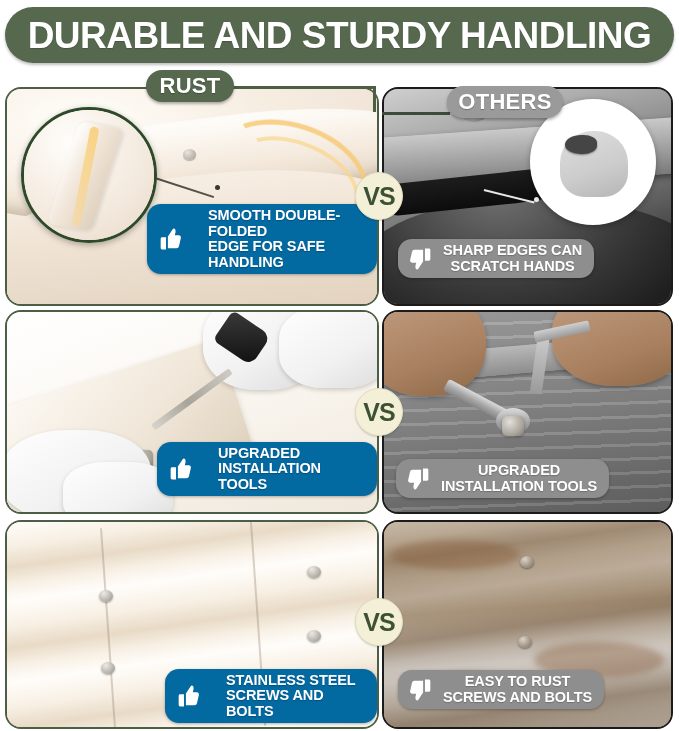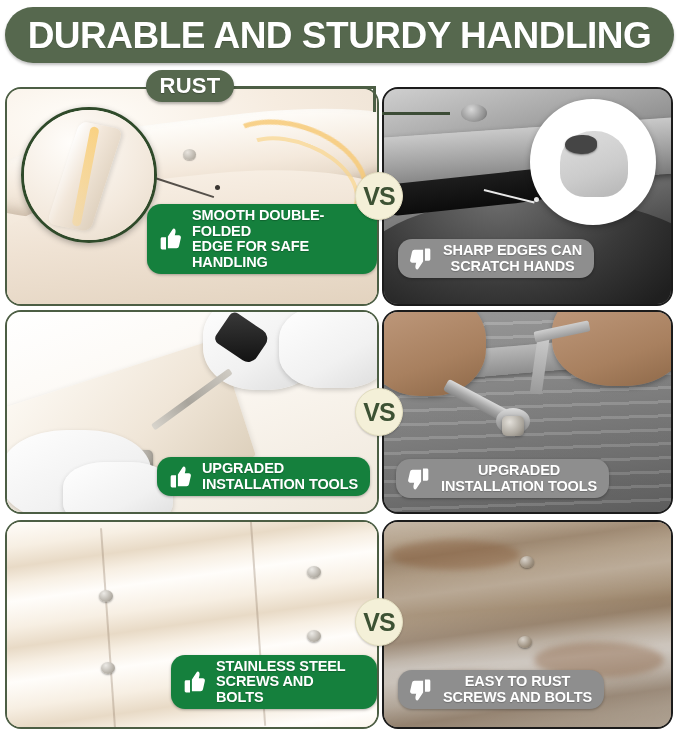--- a/index.html
+++ b/index.html
@@ -99,21 +99,21 @@
 
   
   .cap{
     position:absolute;
     display:flex;align-items:center;
     border-radius:14px;
     padding:4px 12px 4px 8px;
     z-index:8;
     box-shadow:0 1px 3px rgba(0,0,0,.3);
   }
-  .cap-good{background:#15803d;}
+  .cap-good{background:#0369a1;gap:16px;}
   .cap-bad{background:#8e8e8e;}
   .cap .thumb{
     flex:0 0 auto;width:30px;height:30px;margin-right:7px;
     display:flex;align-items:center;justify-content:center;
   }
   .cap .txt{
     color:#ffffff;font-weight:bold;font-size:14.5px;line-height:15.5px;
     white-space:pre-line;letter-spacing:-0.1px;
     text-shadow:0 1px 1px rgba(0,0,0,.22);
   }
@@ -468,21 +468,21 @@
     <div class="panel panel-ours">
       <div class="photo ph-corr-good">
         <div class="corr-cream"></div>
         <div class="seam" style="left:100px;top:6px;height:200px;"></div>
         <div class="seam" style="left:250px;top:-2px;height:206px;"></div>
         <div class="screw-sm" style="left:92px;top:68px;"></div>
         <div class="screw-sm" style="left:94px;top:140px;"></div>
         <div class="screw-sm" style="left:300px;top:44px;"></div>
         <div class="screw-sm" style="left:300px;top:108px;"></div>
       </div>
-      <div class="cap cap-good" style="left:158px;bottom:18px;margin-left:6px;">
+      <div class="cap cap-good" style="left:158px;bottom:4px;">
         <span class="thumb">
           <svg width="28" height="28" viewBox="0 0 24 24">
               <path fill="#fff" d="M8.6 21H5.2A1.2 1.2 0 0 1 4 19.8v-8.1A1.2 1.2 0 0 1 5.2 10.5h3.4zm1.6-11.2 4.1-6.2c.5-.8 1.8-.6 2.2.3.3.7.4 1.6.2 2.5l-.6 2.4h3.4c1.2 0 2.1 1.1 1.8 2.3l-1.6 7.1A2.2 2.2 0 0 1 17.6 20h-7.4z"></path>
             </svg>
         </span>
         <span class="txt">STAINLESS  STEEL
 SCREWS  AND BOLTS</span>
       </div>
     </div>
 
@@ -507,14 +507,17 @@
     </div>
 
     <div class="vs-badge" style="left:355px;top:78px;">
       <span>VS</span>
     </div>
   </div>
 
   <div class="pill pill-ours">
     <span>RUST</span>
   </div>
+  <div class="pill pill-others">
+    <span>OTHERS</span>
+  </div>
 
 </div>
 
 </body></html>

